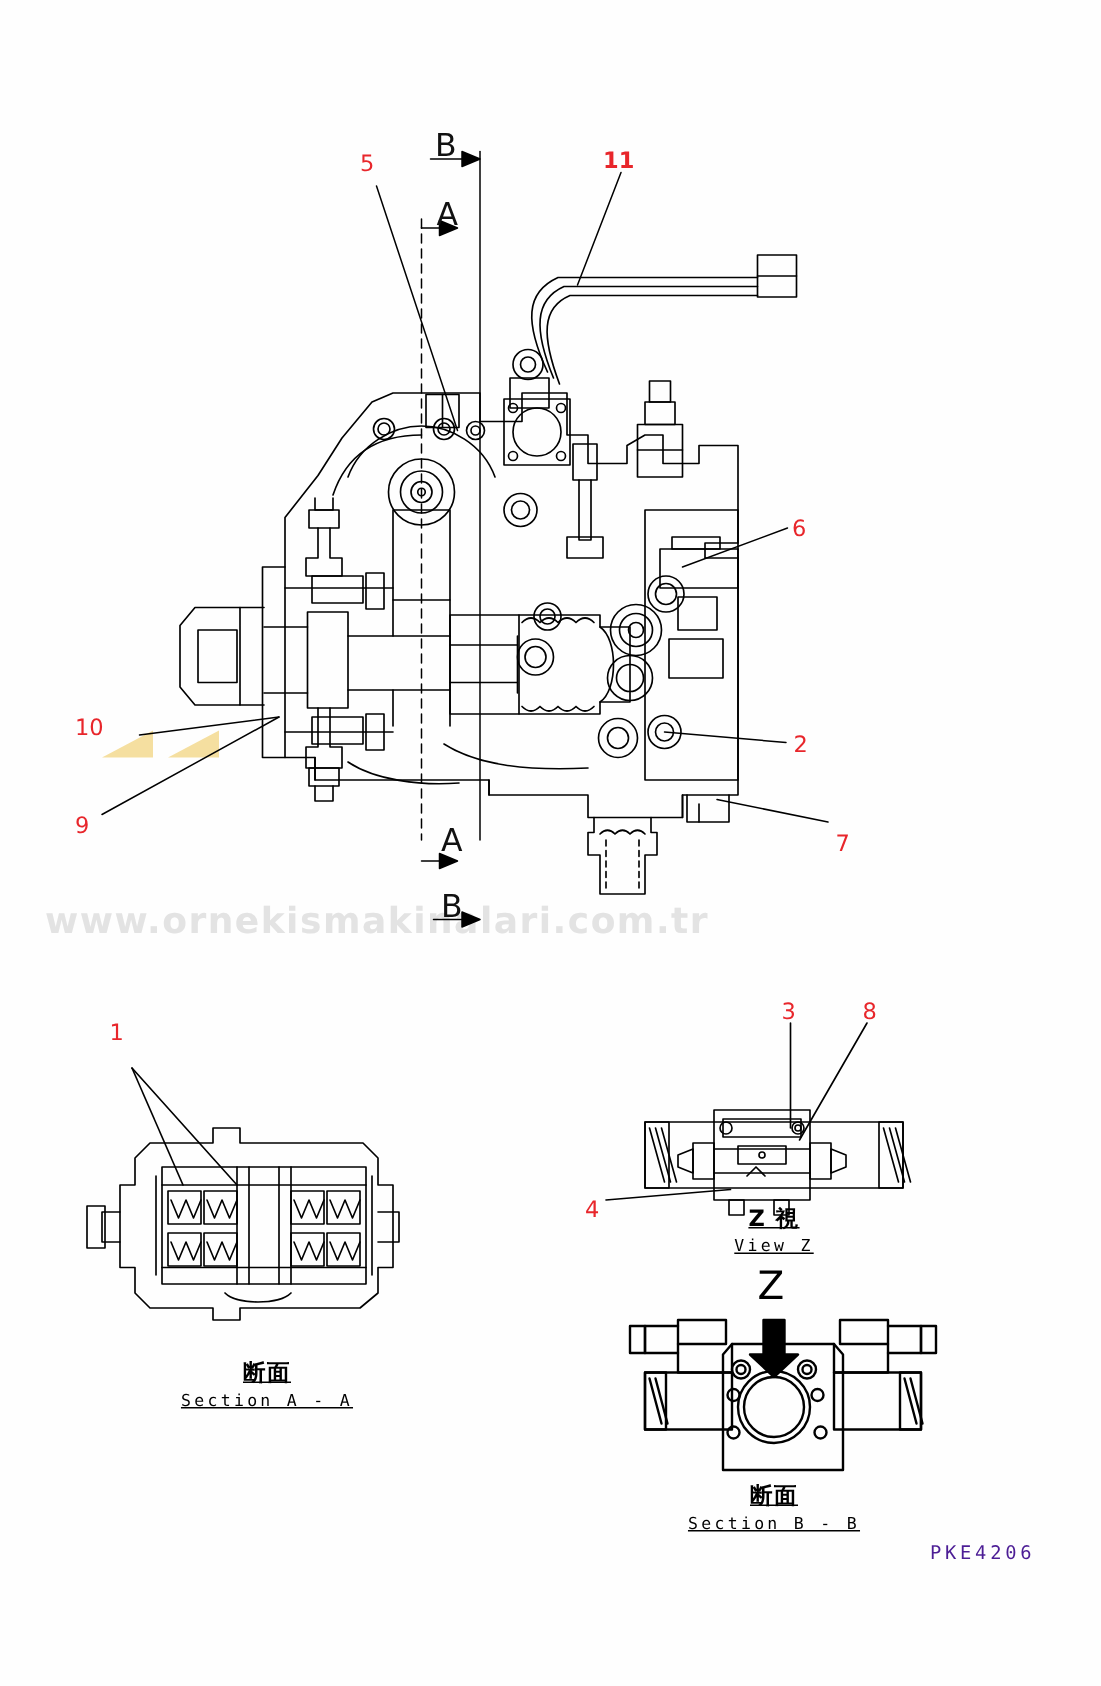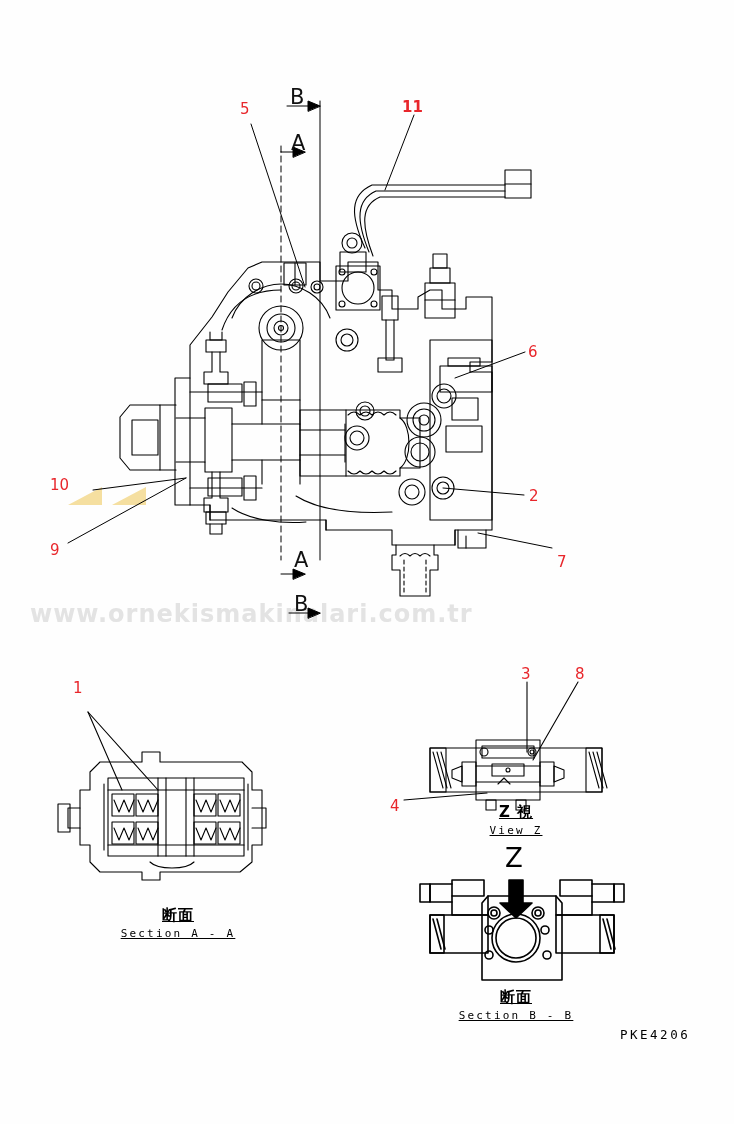--- a/index.html
+++ b/index.html
@@ -17,21 +17,21 @@
           font-weight:700;font-size:24px;letter-spacing:1px;color:#e3e3e3;
           white-space:nowrap;}
   .callout{position:absolute;color:#e8262b;font-size:15px;
            font-family:"DejaVu Sans","Liberation Sans",sans-serif;}
   .secmark{position:absolute;color:#111;font-size:21px;font-weight:400;
            font-family:"DejaVu Sans","Liberation Sans",sans-serif;}
   .cap{position:absolute;text-align:center;color:#000;text-decoration:underline;}
   .cap .jp{font-size:15px;font-family:"DejaVu Sans","Liberation Sans",sans-serif;
            letter-spacing:1px;font-weight:700;}
   .cap .en{font-size:11px;letter-spacing:2.2px;margin-top:2px;}
-  .dwg{position:absolute;left:620px;top:1027px;font-size:12.5px;letter-spacing:2.5px;color:#000000;}
+  .dwg{position:absolute;left:620px;top:1027px;font-size:12.5px;letter-spacing:2.5px;color:#4c1d95;}
   .zlabel{position:absolute;font-size:26px;color:#000;
           font-family:"DejaVu Sans","Liberation Sans",sans-serif;}
 </style>
 </head>
 <body>
 
 <div id="stage">
 
   <div class="wm wm-url">www.ornekismakinalari.com.tr</div>
   <svg class="layer">

